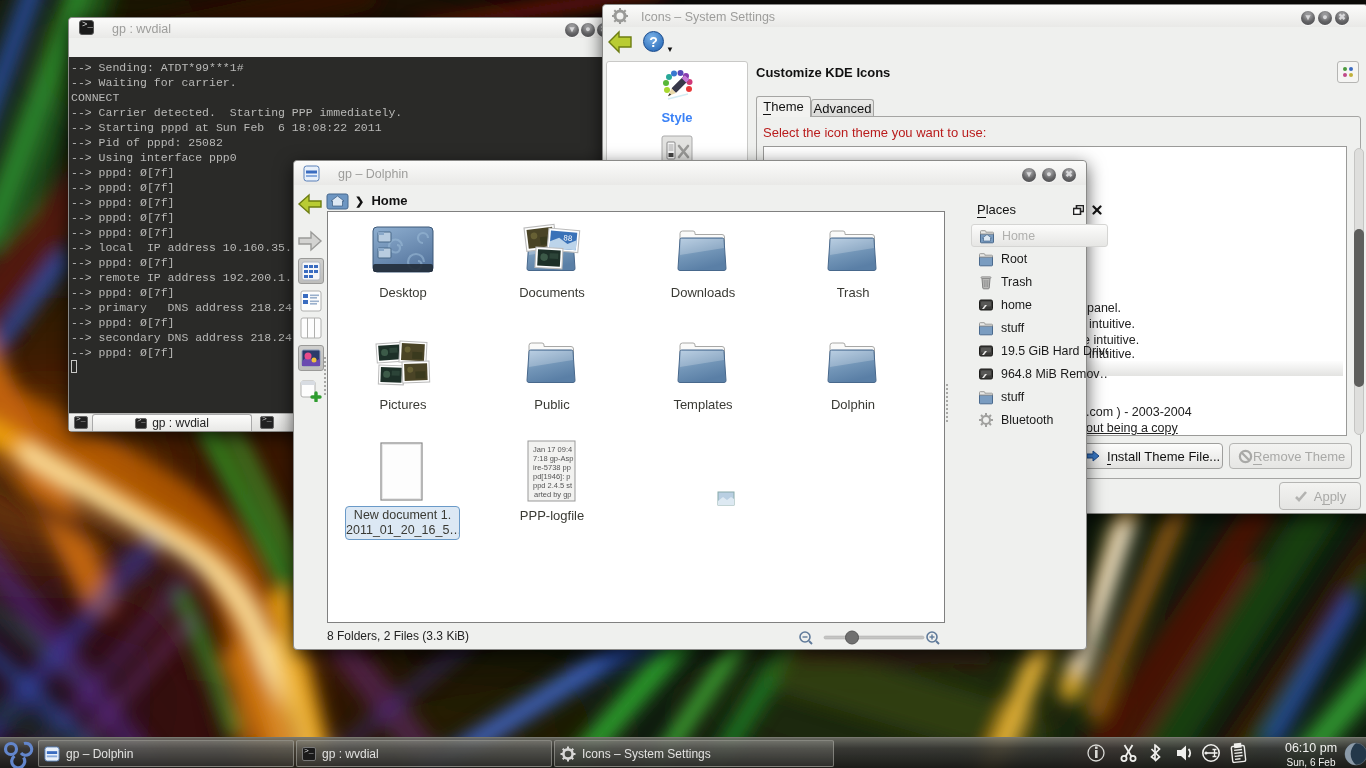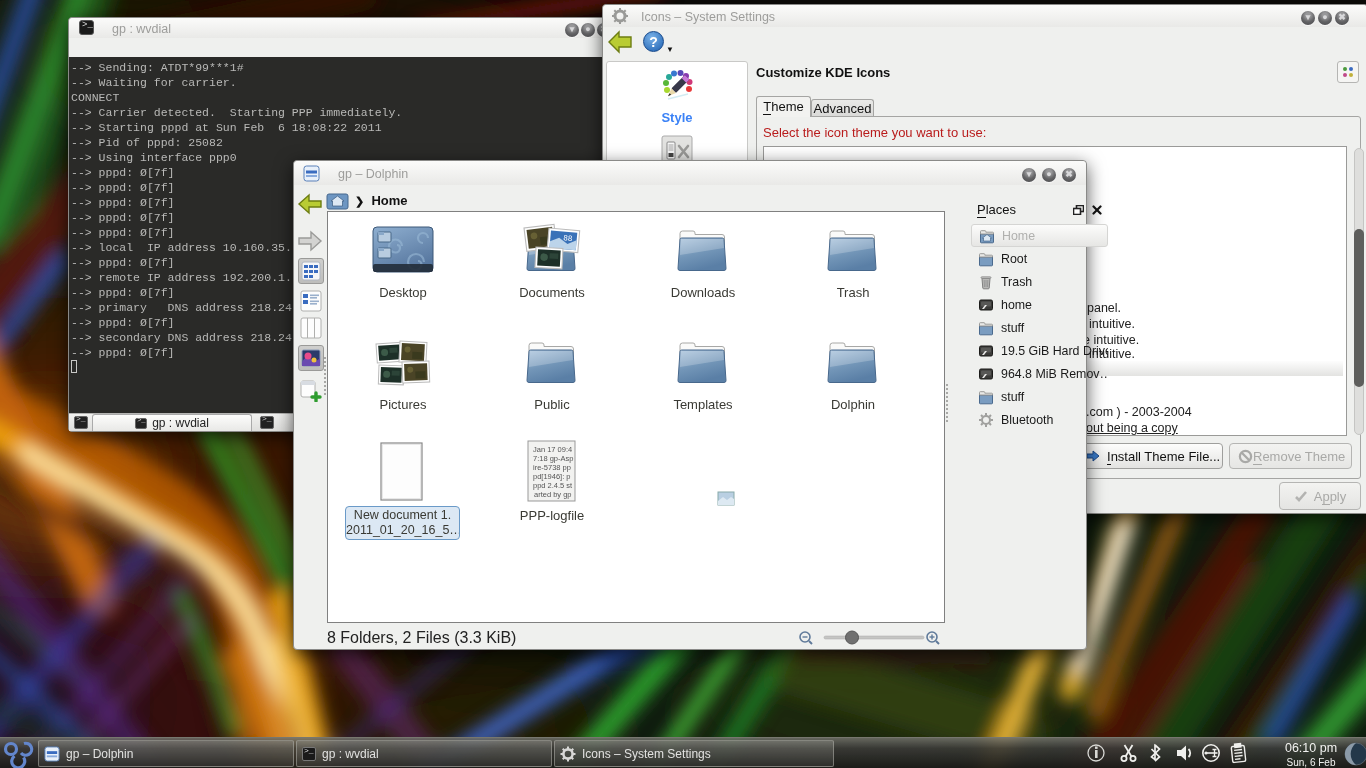--- a/index.html
+++ b/index.html
@@ -541,21 +541,21 @@
             <line x1="13" y1="3" x2="11.3" y2="4.7"></line>
             <line x1="3" y1="13" x2="4.7" y2="11.3"></line>
           </g>
         </svg>
         <span>Bluetooth</span>
       </div>
   </div>
   <div style="position:absolute;left:652px;top:223px;height:38px;border-left:2px dotted #a8a8a6;"></div>
   <div style="position:absolute;left:30px;top:196px;height:38px;border-left:2px dotted #a8a8a6;"></div>
 
-  <div style="position:absolute;left:33px;top:468px;font-size:16px;color:#222;">8 Folders, 2 Files (3.3 KiB)</div>
+  <div style="position:absolute;left:33px;top:468px;font-size:12px;color:#222;">8 Folders, 2 Files (3.3 KiB)</div>
   <div style="position:absolute;left:503px;top:468px;">
     <svg width="144" height="18" viewBox="0 0 144 18">
       <circle cx="8" cy="8" r="5" fill="none" stroke="#607a9a" stroke-width="1.6"></circle>
         <line x1="12" y1="12" x2="15" y2="15" stroke="#607a9a" stroke-width="2"></line>
         <line x1="5.5" y1="8" x2="10.5" y2="8" stroke="#607a9a" stroke-width="1.4"></line>
       <rect x="27" y="7" width="100" height="3" rx="1.5" fill="#c5c5c3" stroke="#aaa" stroke-width=".5"></rect>
       <circle cx="55" cy="8.5" r="6.5" fill="#707070" stroke="#555"></circle>
       <circle cx="135" cy="8" r="5" fill="none" stroke="#607a9a" stroke-width="1.6"></circle>
         <line x1="139" y1="12" x2="142" y2="15" stroke="#607a9a" stroke-width="2"></line>
         <line x1="132.5" y1="8" x2="137.5" y2="8" stroke="#607a9a" stroke-width="1.4"></line>

